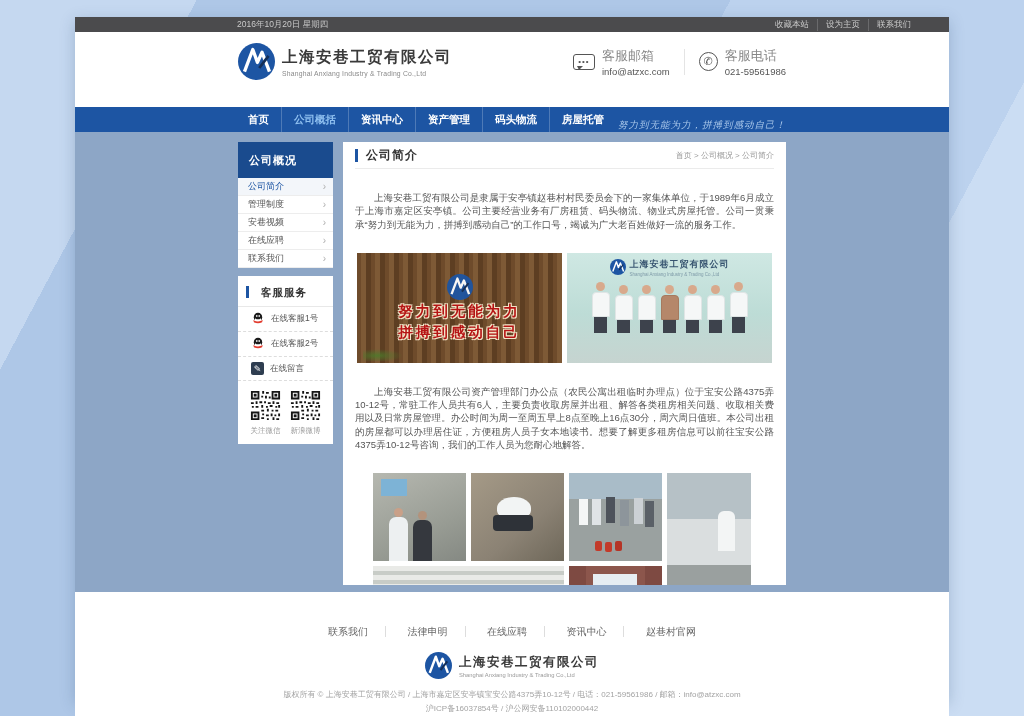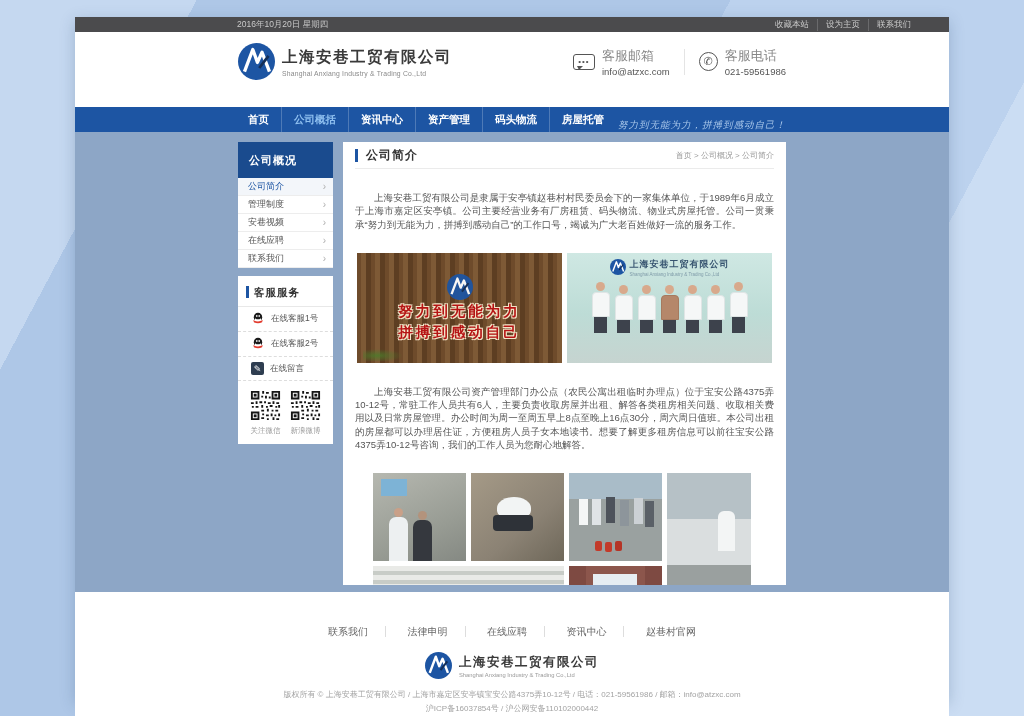--- a/index.html
+++ b/index.html
@@ -65,21 +65,21 @@
   .scard { background:#fff; }
   .s-head { height:36px; background:#1a4b8e; color:#fff; font-size:11px; font-weight:bold;
             display:flex; align-items:center; padding-left:11px; letter-spacing:1px; }
   .smenu a { display:flex; justify-content:space-between; align-items:center; height:18px;
              padding:0 7px 0 10px; font-size:9px; color:#555; text-decoration:none;
              border-bottom:1px solid #ededed; background:#fff; }
   .smenu a.active { color:#1d55a3; background:#f3f6fa; }
   .smenu a::after { content:"›"; color:#b0b0b0; font-size:10px; }
   .scard2 { background:#fff; margin-top:8px; padding-bottom:8px; }
   .s2-head { padding:6px 8px; border-bottom:1px solid #e8e8e8; }
-  .s2-head span { border-left:3px solid #1d55a3; padding-left:5px; font-size:10.5px;
+  .s2-head span { border-left:3px solid #1d55a3; padding-left:12px; font-size:10.5px;
                   font-weight:bold; color:#333; letter-spacing:1px; }
   .svc { display:flex; align-items:center; gap:6px; padding:5px 4px 5px 13px;
          border-bottom:1px dashed #ddd; font-size:8.5px; color:#555; text-decoration:none; }
   .svc svg { width:14px; height:14px; flex:none; }
   .msg-ico { width:13px; height:13px; background:#2e3d50; border-radius:2px; color:#fff;
              font-size:9px; display:flex; align-items:center; justify-content:center; flex:none; }
   .qr-row { display:flex; justify-content:center; gap:9px; padding:9px 2px 0; }
   .qrcol { display:flex; flex-direction:column; align-items:center; gap:5px; }
   .qrcol svg { width:31px; height:31px; }
   .qr-label { font-size:7.5px; color:#999; }

